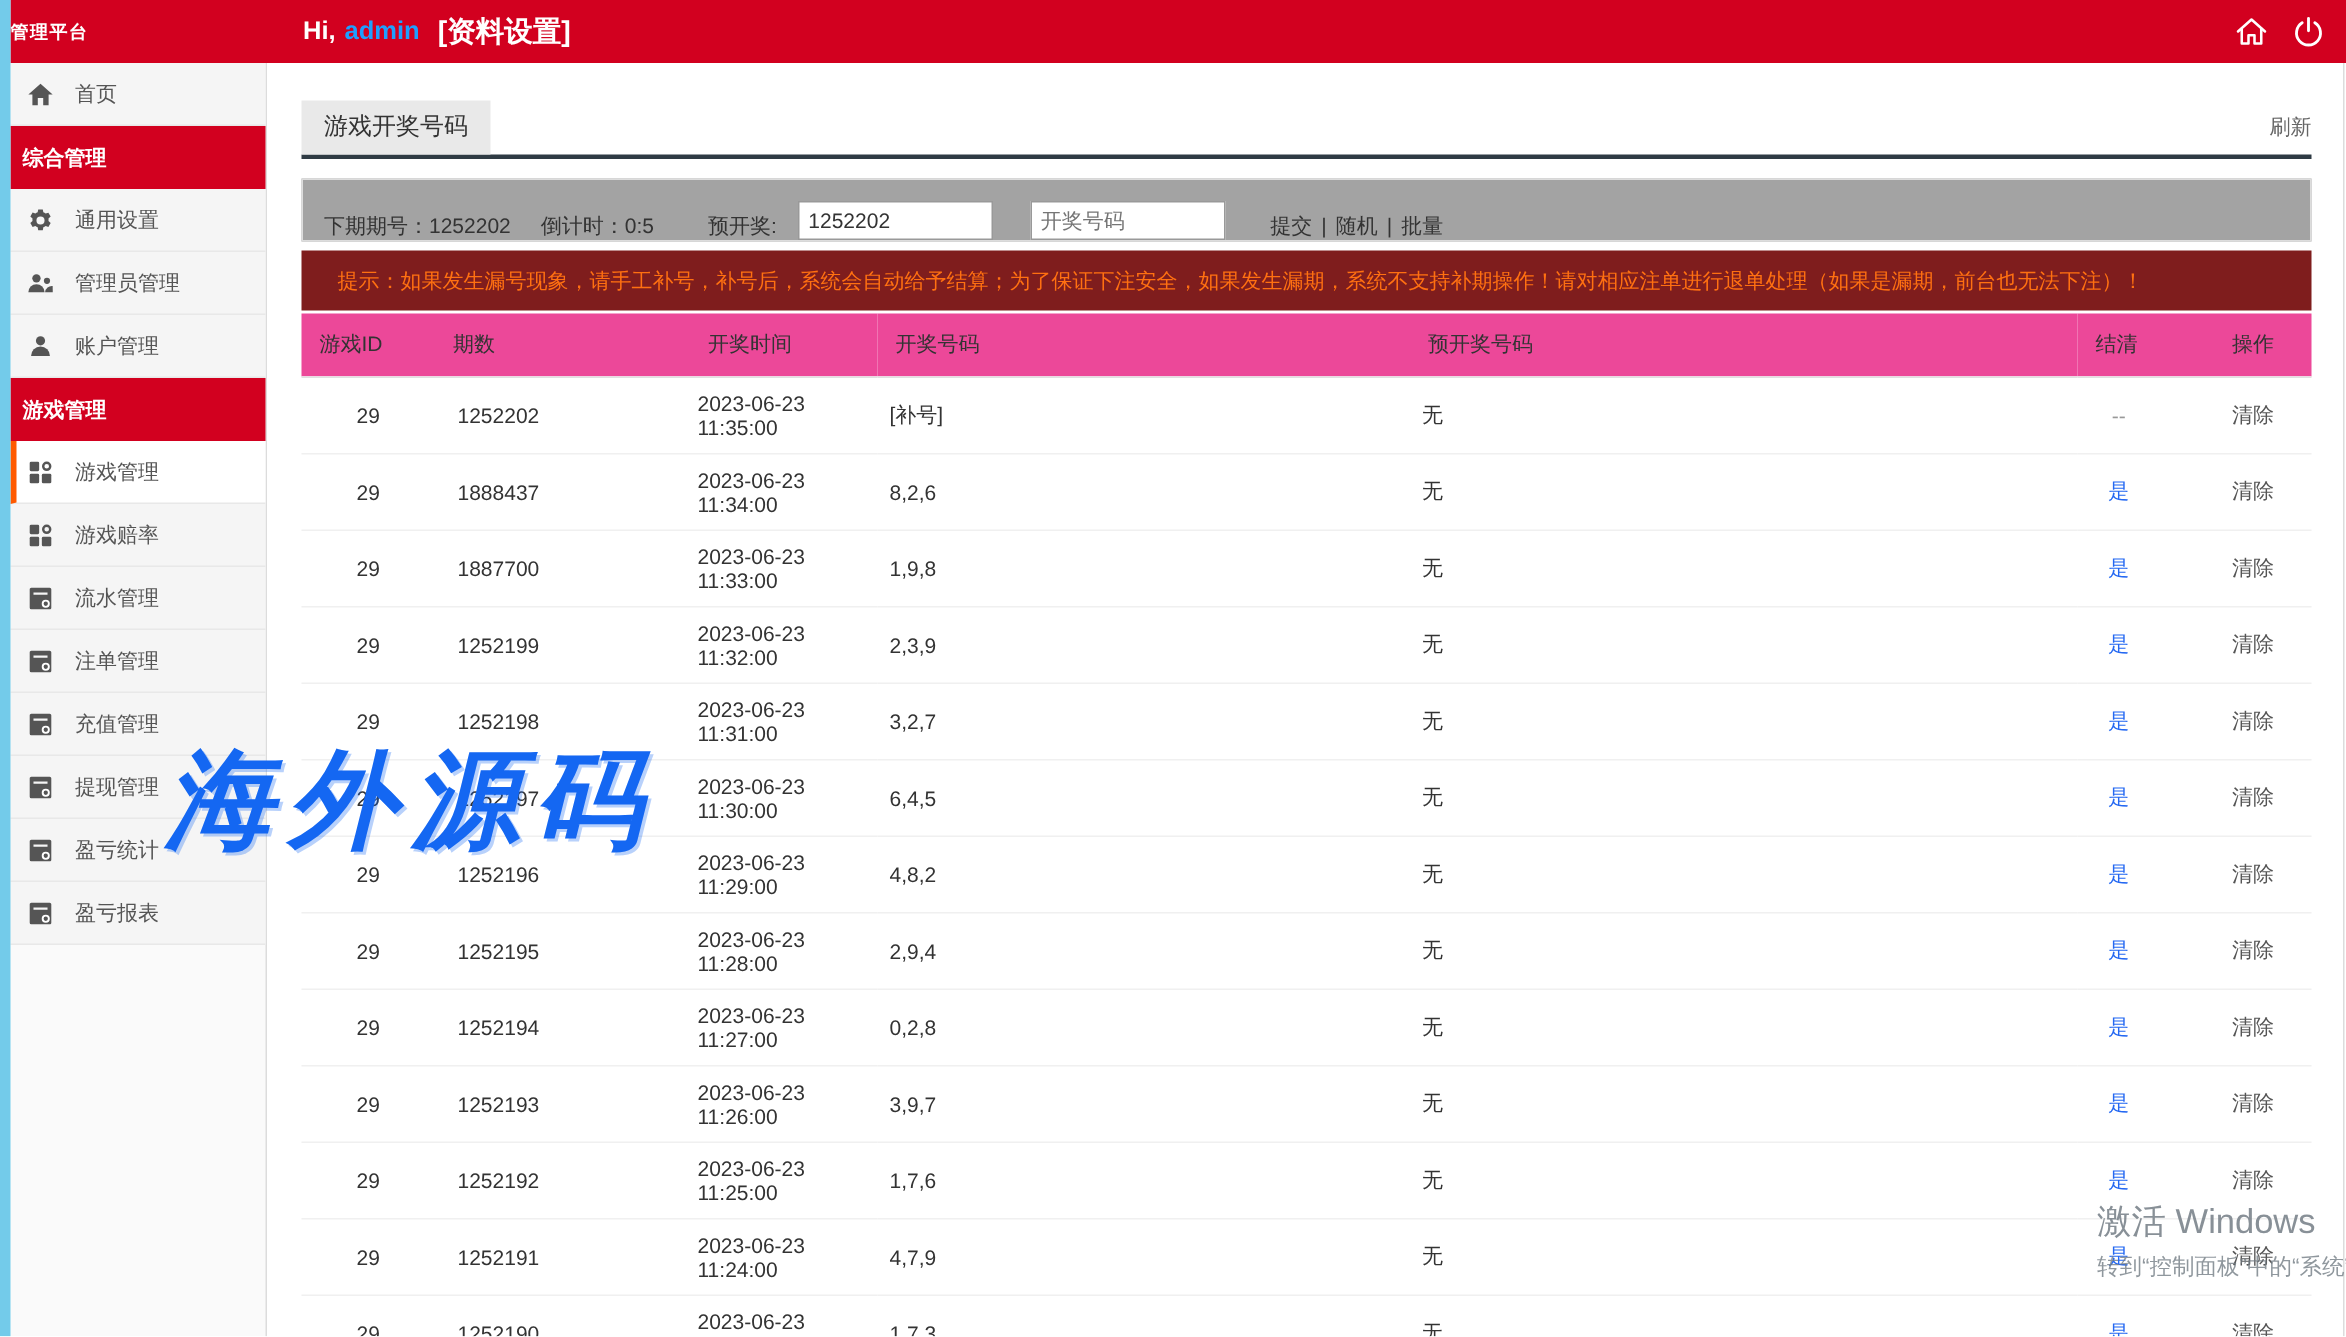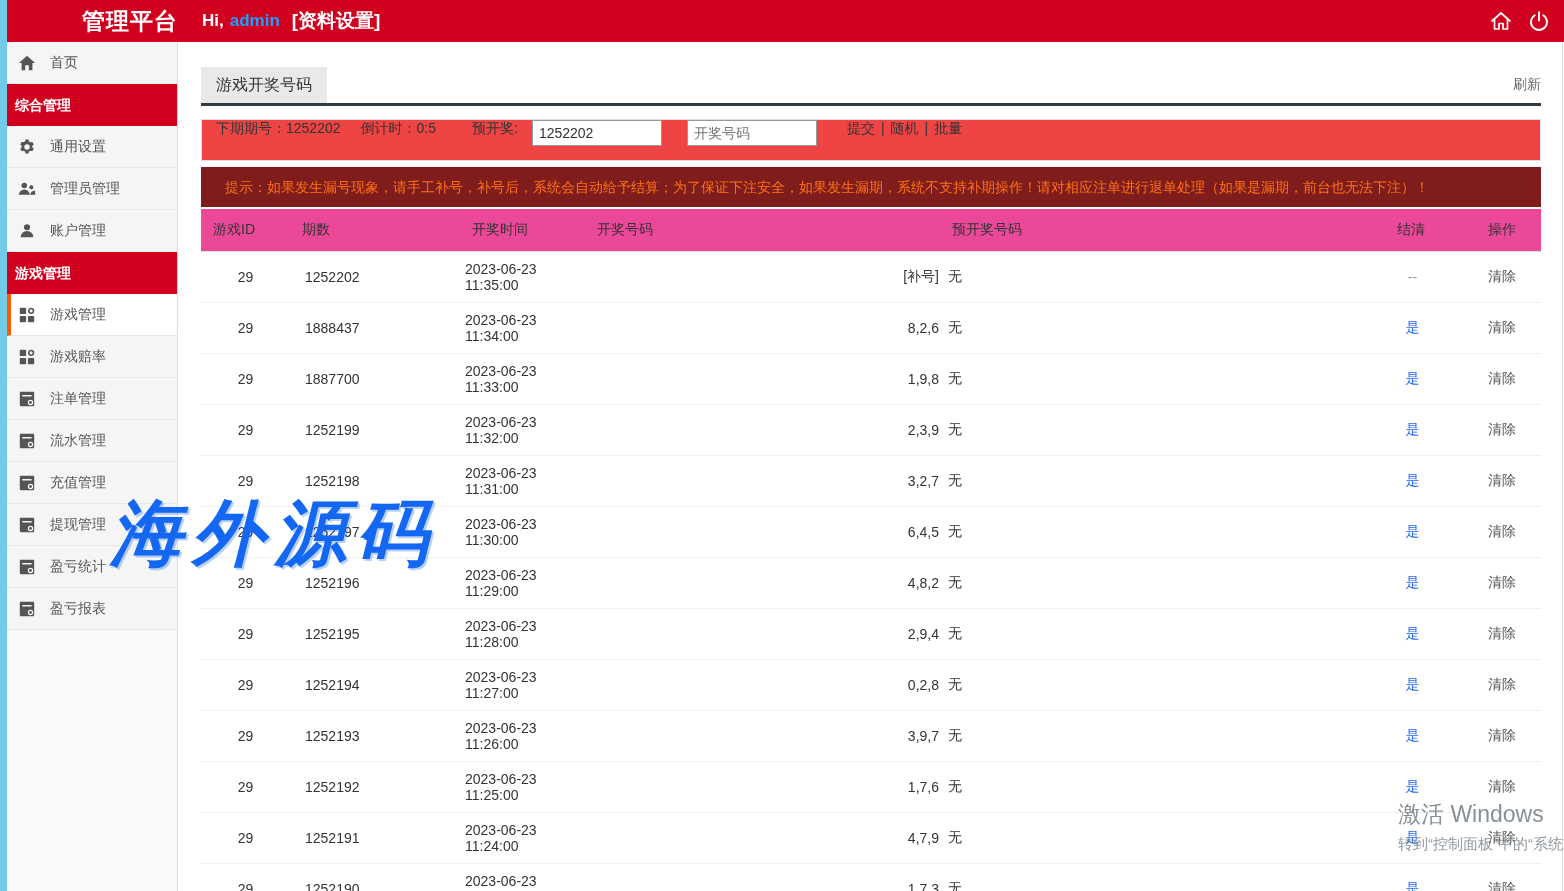--- a/index.html
+++ b/index.html
@@ -5,21 +5,21 @@
   * { box-sizing: border-box; }
   body { margin:0; font-family:"Liberation Sans","DejaVu Sans",sans-serif; background:#fff; }
   .page { position:relative; width:1564px; height:891px; overflow:hidden; background:#fff; }
 
   
   .edge-strip { position:absolute; left:0; top:0; width:7px; height:891px; background:#73cbea; z-index:6; }
 
   
   .topbar { position:absolute; left:7px; top:0; width:1557px; height:42px; background:#d2001f; color:#fff;
             display:flex; align-items:center; z-index:5; }
-  .brand { width:171px; text-align:right; font-size:23px; font-weight:bold; letter-spacing:1px; }
+  .brand { width:171px; text-align:left; font-size:12px; font-weight:bold; letter-spacing:1px; }
   .greeting { margin-left:24px; font-size:17px; font-weight:bold; }
   .greeting .username { color:#1e9fff; margin-left:6px; }
   .profile-link { margin-left:12px; font-size:19px; font-weight:bold; color:#fff; text-decoration:none; cursor:pointer; }
   .topbar-right { margin-left:auto; display:flex; align-items:center; gap:16px; padding-right:14px; }
   .top-icon { width:22px; height:22px; display:inline-flex; cursor:pointer; }
 
   
   .sidebar { position:absolute; left:7px; top:42px; width:171px; height:849px; background:#fafafa;
              border-right:1px solid #dcdcdc; z-index:4; }
   .side-item { height:42px; display:flex; align-items:center; background:#f5f5f5; border-bottom:1px solid #e8e8e8;
@@ -31,21 +31,21 @@
                   padding-left:8px; }
 
   
   .content { position:absolute; left:178px; top:42px; width:1385px; height:849px; border-right:1px solid #dcdcdc;
              padding:0 21px 0 23px; overflow:hidden; }
   .tab-strip { margin-top:25px; border-bottom:3px solid #2f3b44; position:relative;font-family:Liberation Serif, serif; }
   .tab { display:inline-block; background:#e9e9e9; padding:0 15px; height:36px; line-height:36px;
          font-size:16px; color:#333; cursor:pointer; }
   .refresh-link { position:absolute; right:0; bottom:9px; font-size:14px; color:#666; text-decoration:none; cursor:pointer; }
 
-  .form-bar { margin-top:13px; height:42px; background:#ef4444; border:1px solid #ddd; display:flex; align-items:flex-start;
+  .form-bar { margin-top:13px; height:42px; background:#a3a3a3; border:1px solid #ddd; display:flex; align-items:flex-end;
               font-size:14px; color:#333; }
   .fb-next { margin-left:14px; }
   .fb-countdown { margin-left:20px; }
   .fb-label { margin-left:36px; }
   .fb-input { margin-left:14px; width:130px; height:26px; border:1px solid #999; background:#fff; padding:0 6px;
               font-size:14px; color:#333; font-family:inherit; }
   .fb-input.second { margin-left:25px; }
   .fb-actions { margin-left:30px; }
   .fb-actions a { color:#333; text-decoration:none; cursor:pointer; }
   .fb-sep { margin:0 6px; color:#333; }
@@ -53,21 +53,21 @@
   .notice-bar { margin-top:6px; height:40px; line-height:40px; background:#7f1d1d; color:#ff7011; font-size:14px;
                 padding-left:24px; white-space:nowrap; overflow:hidden; }
 
   .lot-table { width:100%; border-collapse:collapse; margin-top:2px; table-layout:fixed; }
   .lot-table th { background:#ec4899; height:42px; font-weight:normal; font-size:14px; color:#333; text-align:left;
                   border-bottom:1px solid #e0e0e0;padding-left:12px; }
   .lot-table td { height:51px; border-bottom:1px solid #f0f0f0; font-size:14px; color:#333; background:#fff; }
   .col-id { width:89px; text-align:center; }
   .col-period { width:170px; padding-left:15px; }
   .col-time { width:125px; padding-left:5px; }
-  .col-number { width:355px; padding-left:8px;text-align:right; }
+  .col-number { width:355px; padding-left:8px; }
   .col-pre { width:445px; padding-left:8px; }
   .col-settled { width:55px; text-align:center; }
   .col-action { text-align:right; padding-right:25px; }
   a.settled-link { color:#2468f2; text-decoration:none; cursor:pointer; }
   .settled-muted { color:#999; }
   a.clear-link { color:#555; text-decoration:none; cursor:pointer; }
   a.number-link { color:#333; text-decoration:none; cursor:pointer; }
 
   
   .wm-site { position:absolute; left:110px; top:486px; z-index:30; pointer-events:none;
@@ -168,30 +168,30 @@
           </span>
           <span>游戏赔率</span>
         </div>
         <div class="side-item">
           <span class="side-icon">
             <svg viewBox="0 0 20 20">
               <path fill="#555" fill-rule="evenodd" d="M3.2 2h13.6c.66 0 1.2.54 1.2 1.2v13.6c0 .66-.54 1.2-1.2 1.2H3.2A1.2 1.2 0 0 1 2 16.8V3.2C2 2.54 2.54 2 3.2 2Zm1.6 3.6h10.4v1.7H4.8Z"></path>
               <circle cx="13.9" cy="13.9" r="2.3" fill="none" stroke="#fff" stroke-width="1.4"></circle>
             </svg>
           </span>
+          <span>流水管理</span>
+        </div>
+        <div class="side-item">
+          <span class="side-icon">
+            <svg viewBox="0 0 20 20">
+              <path fill="#555" fill-rule="evenodd" d="M3.2 2h13.6c.66 0 1.2.54 1.2 1.2v13.6c0 .66-.54 1.2-1.2 1.2H3.2A1.2 1.2 0 0 1 2 16.8V3.2C2 2.54 2.54 2 3.2 2Zm1.6 3.6h10.4v1.7H4.8Z"></path>
+              <circle cx="13.9" cy="13.9" r="2.3" fill="none" stroke="#fff" stroke-width="1.4"></circle>
+            </svg>
+          </span>
           <span>注单管理</span>
-        </div>
-        <div class="side-item">
-          <span class="side-icon">
-            <svg viewBox="0 0 20 20">
-              <path fill="#555" fill-rule="evenodd" d="M3.2 2h13.6c.66 0 1.2.54 1.2 1.2v13.6c0 .66-.54 1.2-1.2 1.2H3.2A1.2 1.2 0 0 1 2 16.8V3.2C2 2.54 2.54 2 3.2 2Zm1.6 3.6h10.4v1.7H4.8Z"></path>
-              <circle cx="13.9" cy="13.9" r="2.3" fill="none" stroke="#fff" stroke-width="1.4"></circle>
-            </svg>
-          </span>
-          <span>流水管理</span>
         </div>
         <div class="side-item">
           <span class="side-icon">
             <svg viewBox="0 0 20 20">
               <path fill="#555" fill-rule="evenodd" d="M3.2 2h13.6c.66 0 1.2.54 1.2 1.2v13.6c0 .66-.54 1.2-1.2 1.2H3.2A1.2 1.2 0 0 1 2 16.8V3.2C2 2.54 2.54 2 3.2 2Zm1.6 3.6h10.4v1.7H4.8Z"></path>
               <circle cx="13.9" cy="13.9" r="2.3" fill="none" stroke="#fff" stroke-width="1.4"></circle>
             </svg>
           </span>
           <span>充值管理</span>
         </div>

